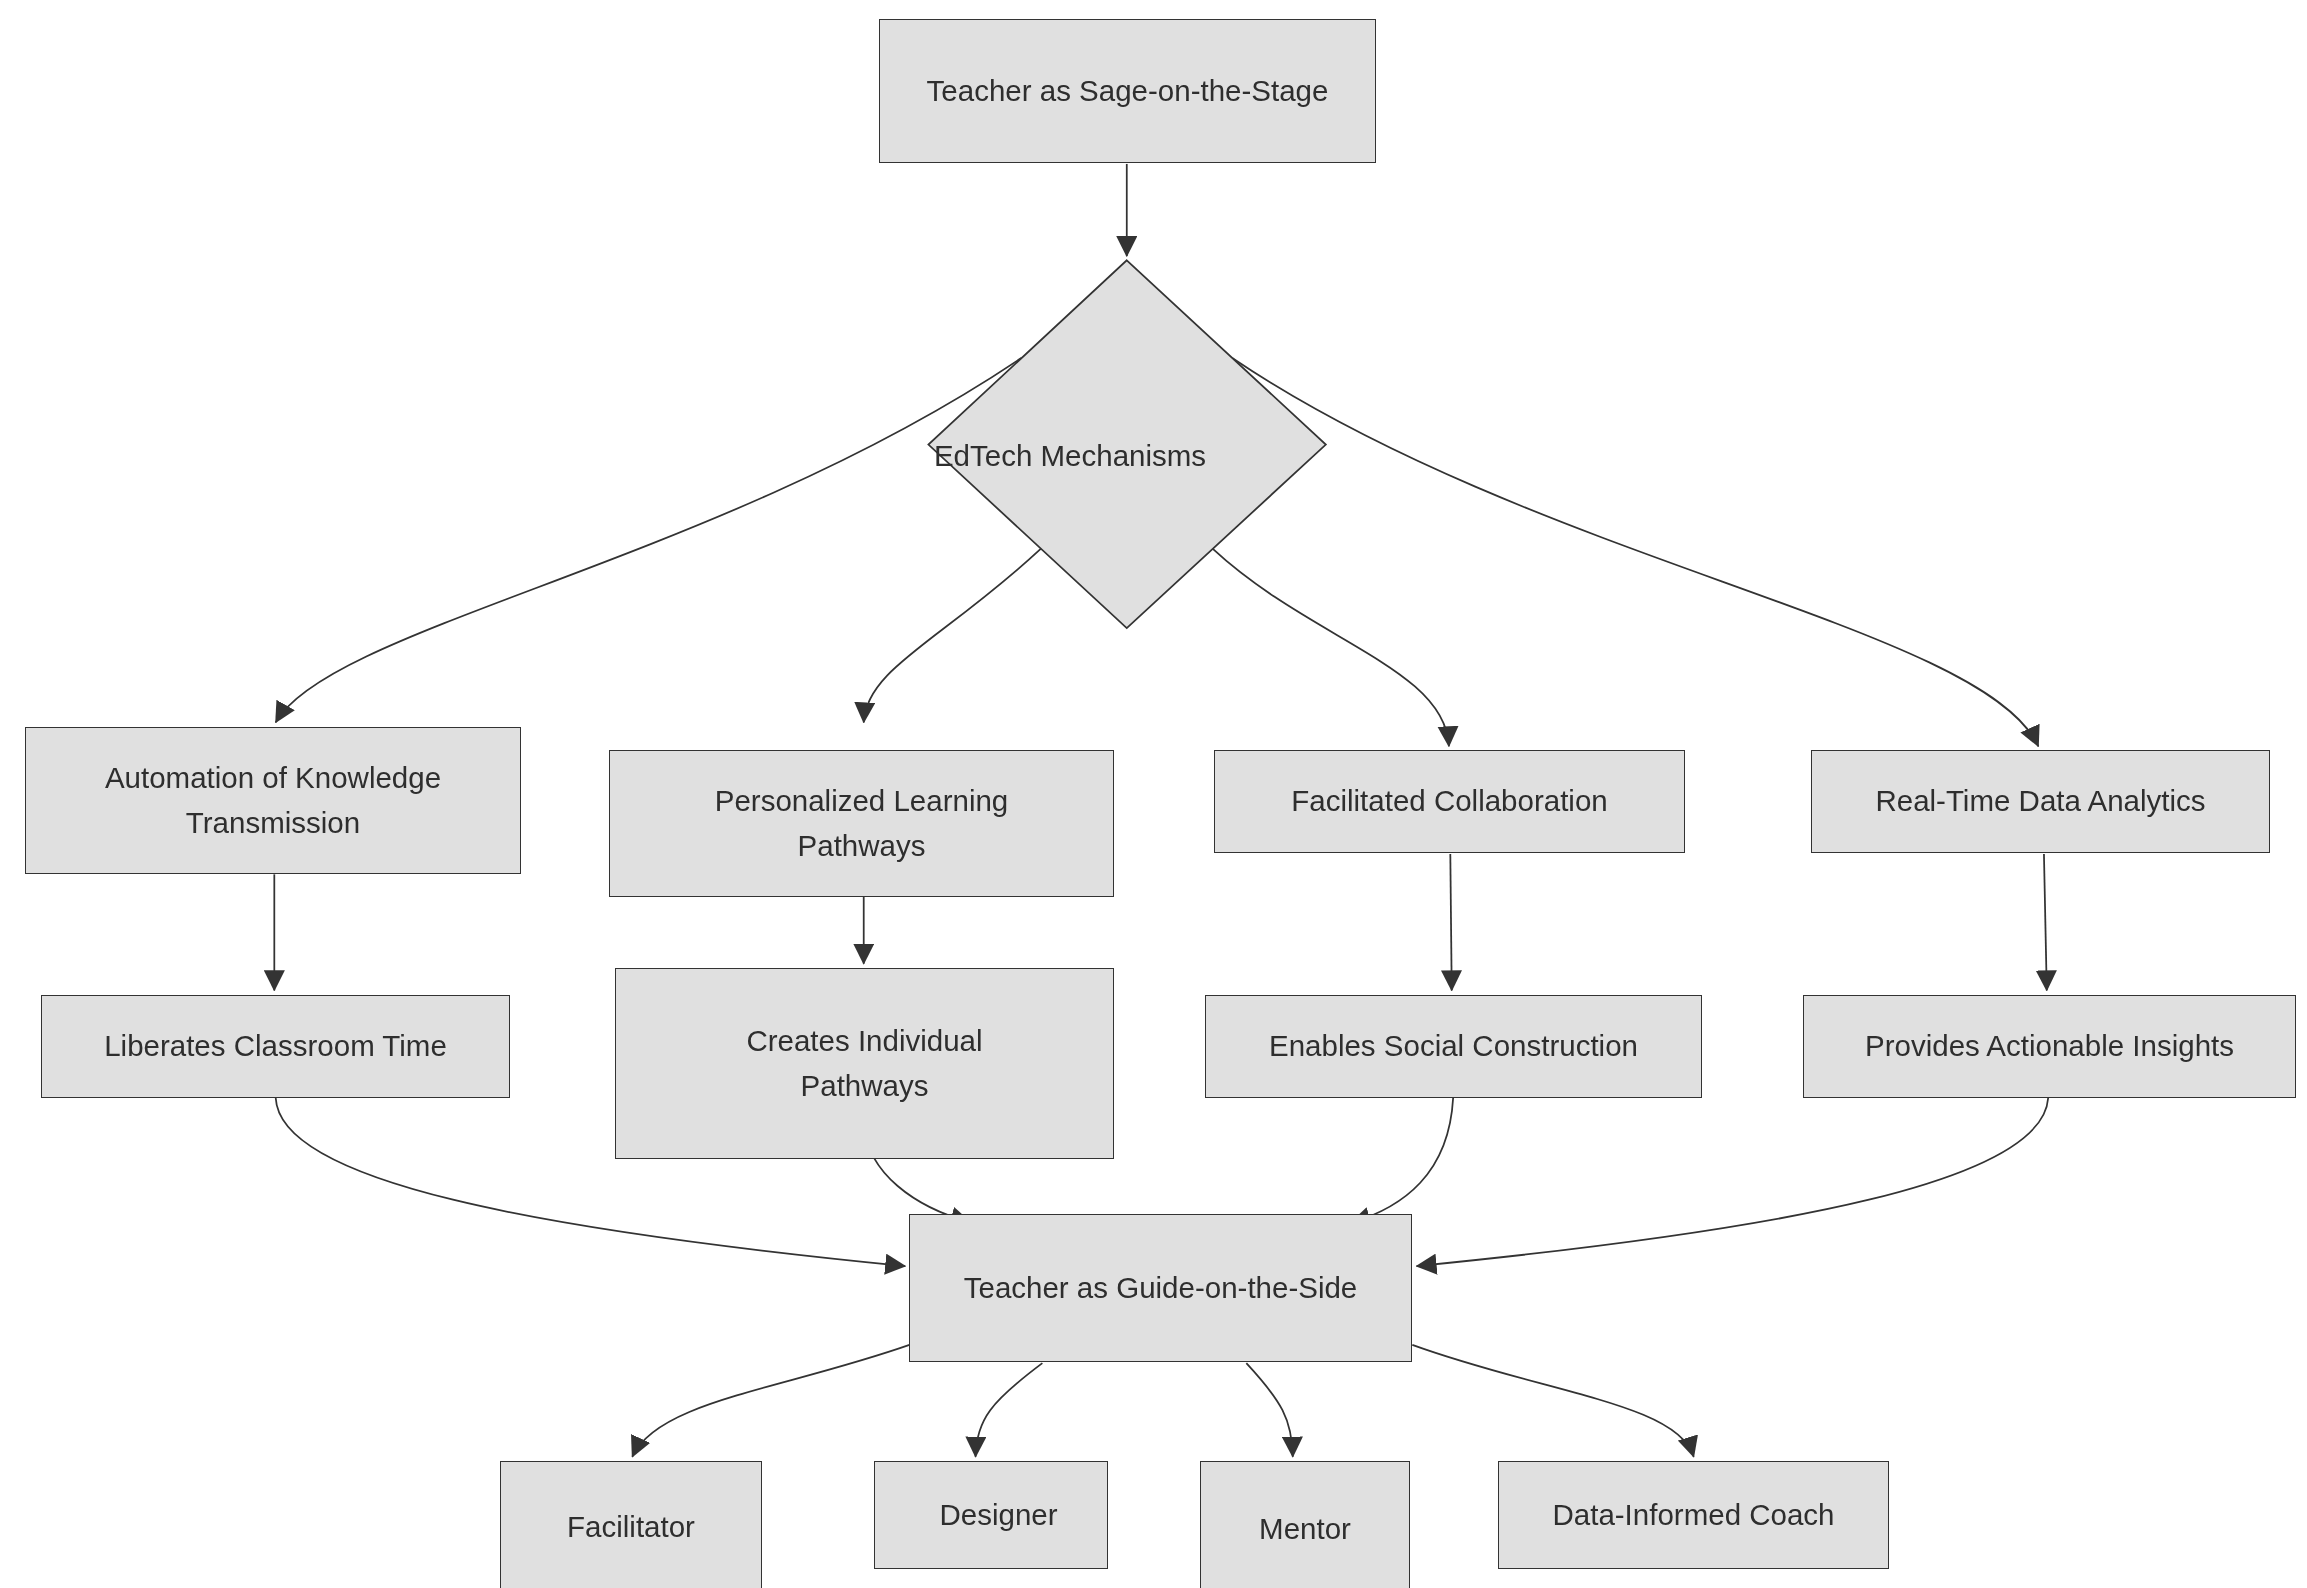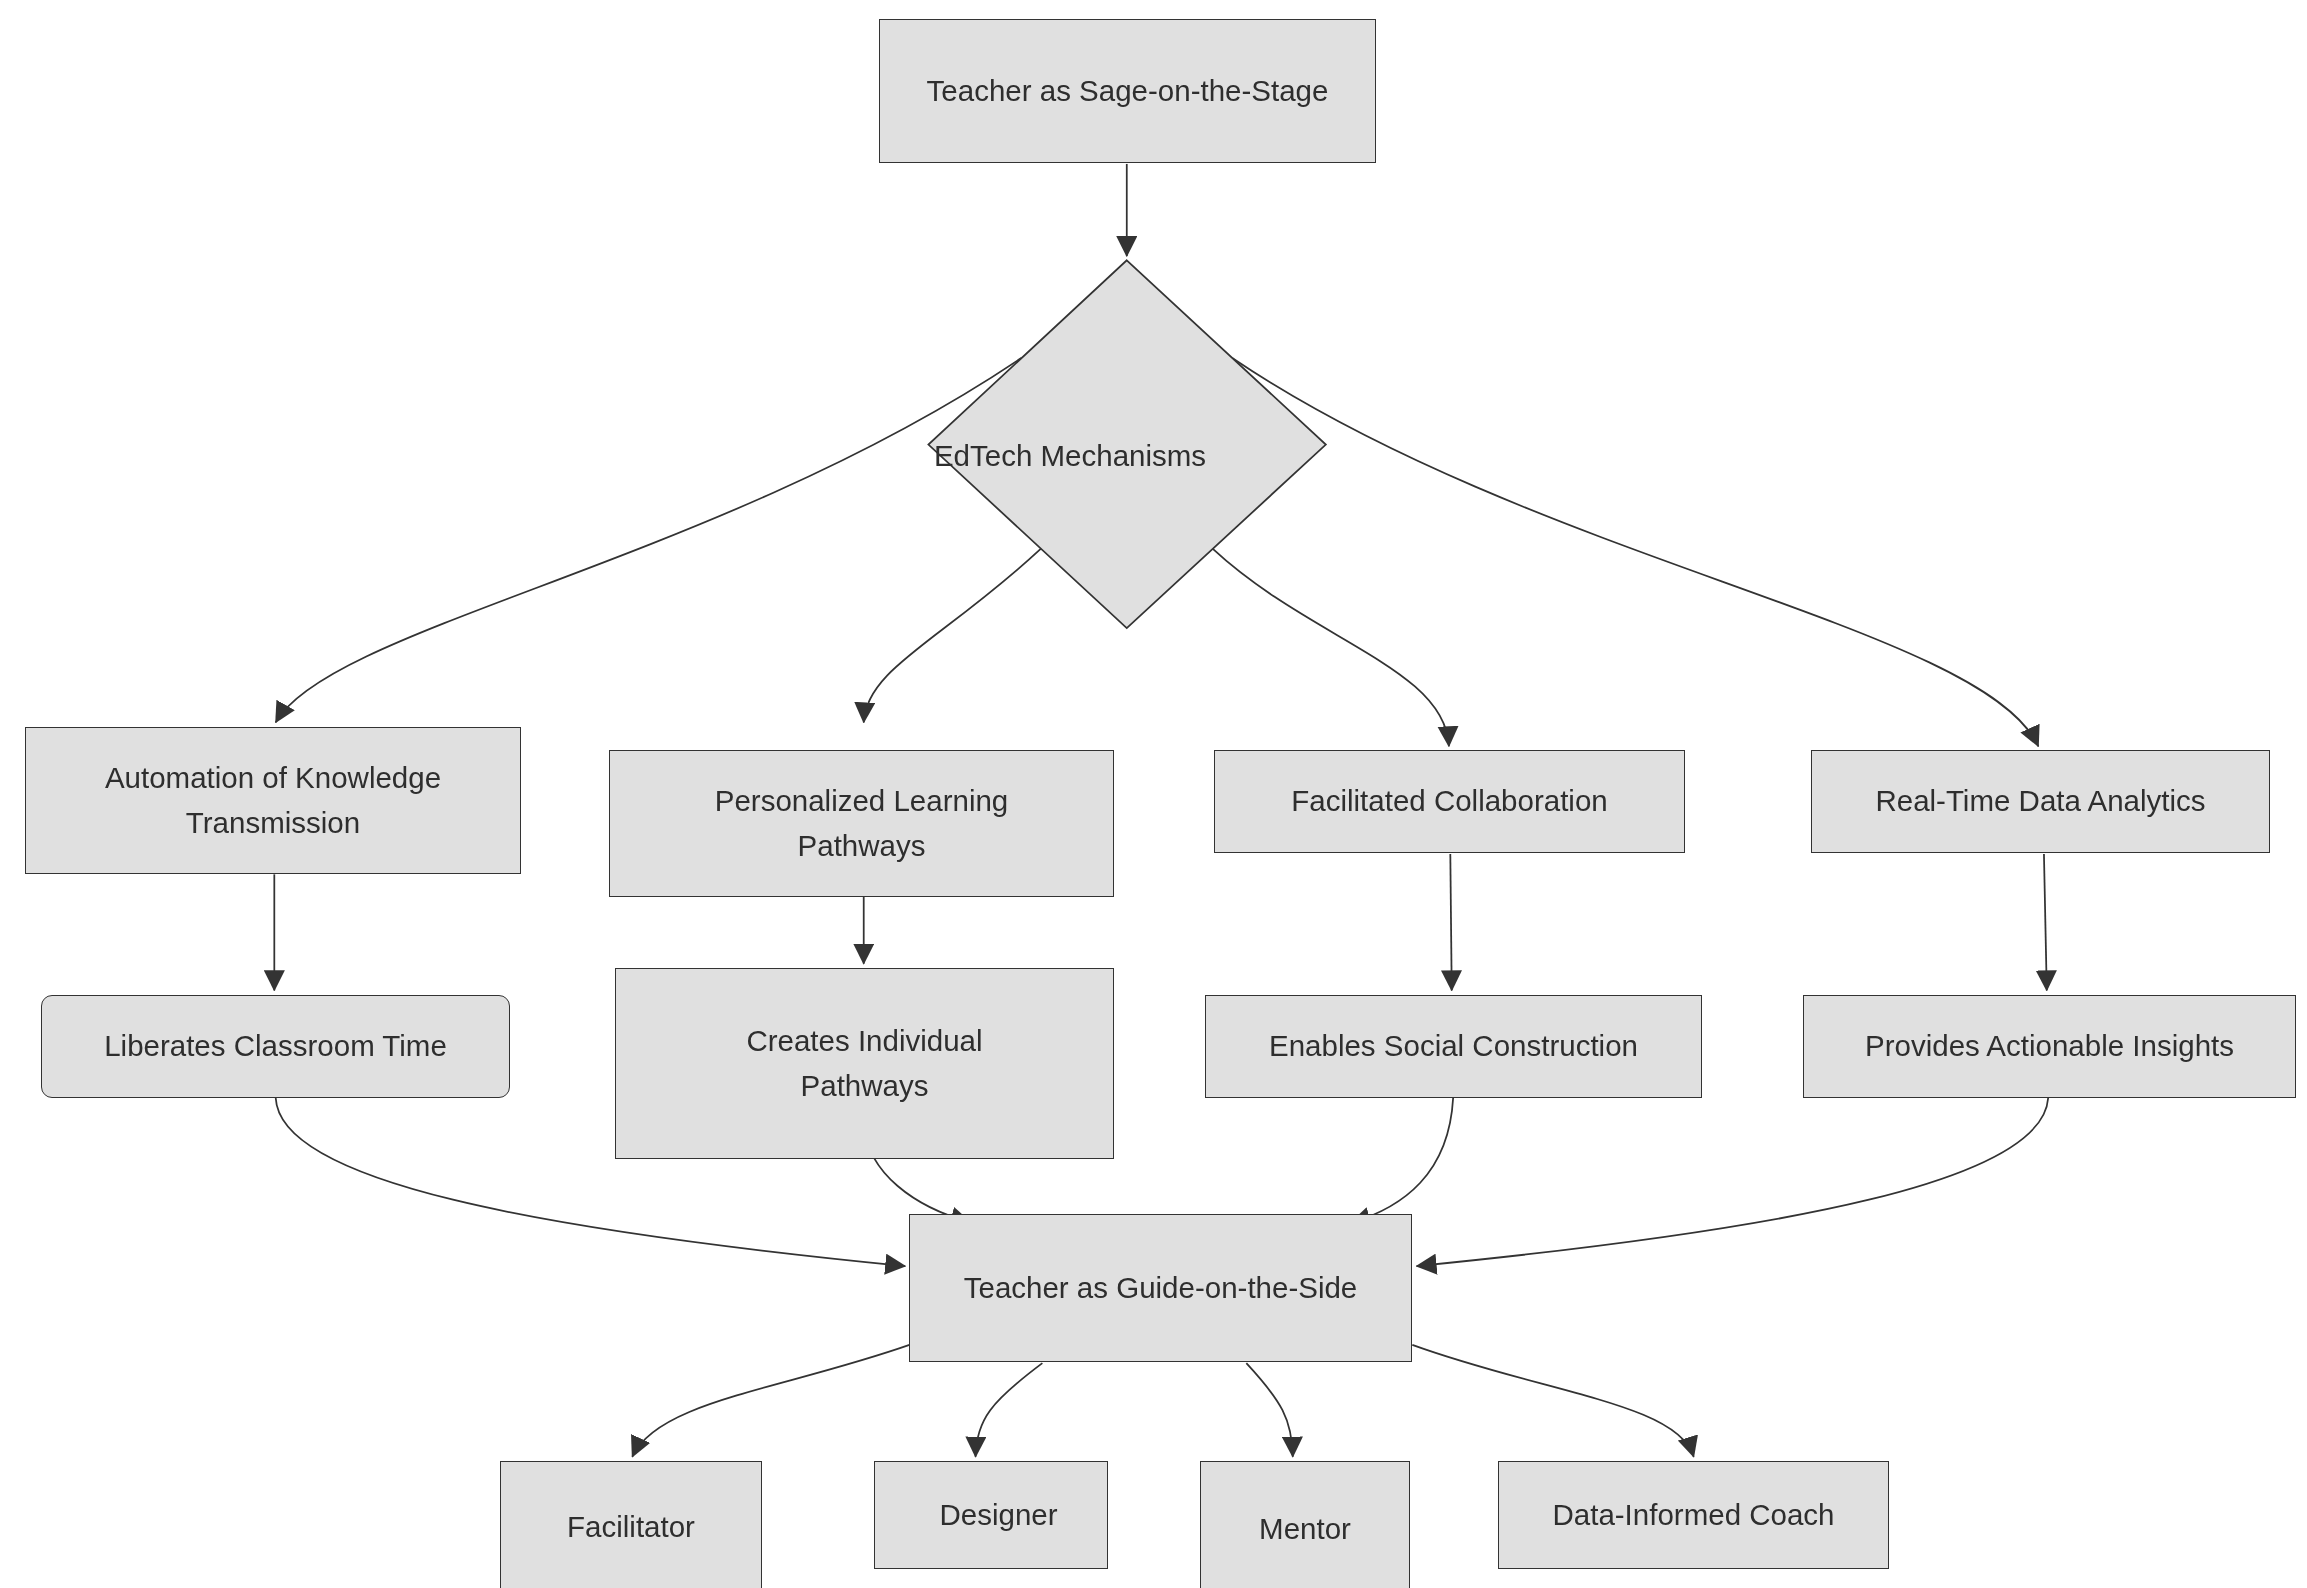--- a/index.html
+++ b/index.html
@@ -105,21 +105,21 @@
   </div>
 
   <div class="node" style="left:1214px; top:750px; width:471px; height:103px;">
     <span>Facilitated Collaboration</span>
   </div>
 
   <div class="node" style="left:1811px; top:750px; width:459px; height:103px;">
     <span>Real-Time Data Analytics</span>
   </div>
 
-  <div class="node" style="left:41px; top:995px; width:469px; height:103px;border-radius:11px;">
+  <div class="node" style="left:41px; top:995px; width:469px; height:103px;">
     <span>Liberates Classroom Time</span>
   </div>
 
   <div class="node w430" style="left:615px; top:968px; width:499px; height:191px;">
     <span>Creates Individual Pathways</span>
   </div>
 
   <div class="node" style="left:1205px; top:995px; width:497px; height:103px;">
     <span>Enables Social Construction</span>
   </div>

